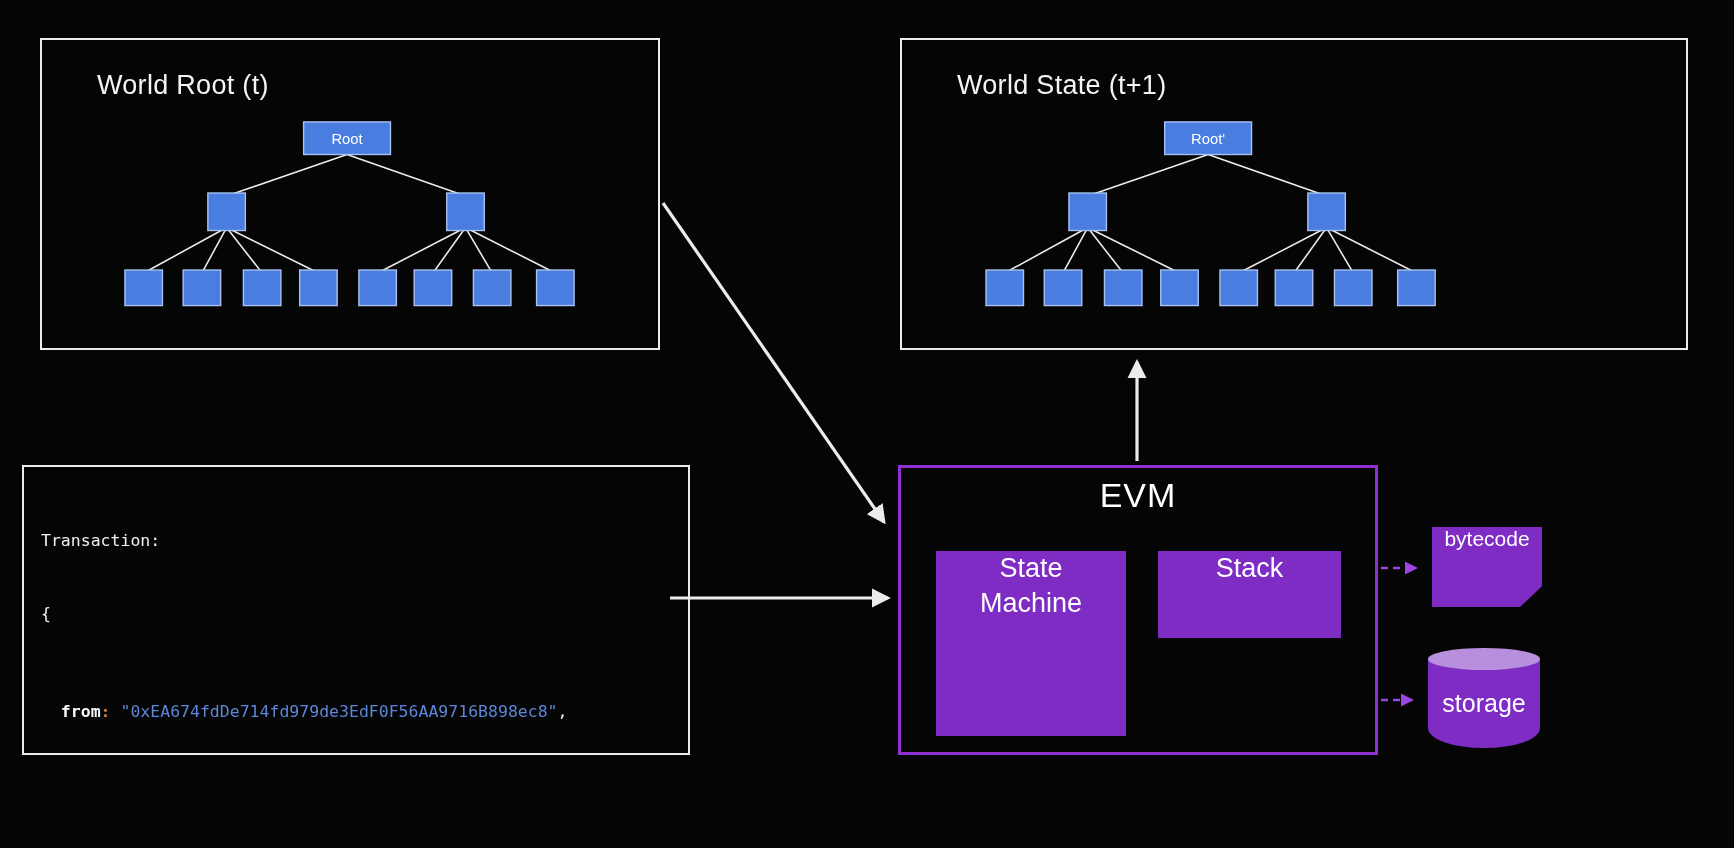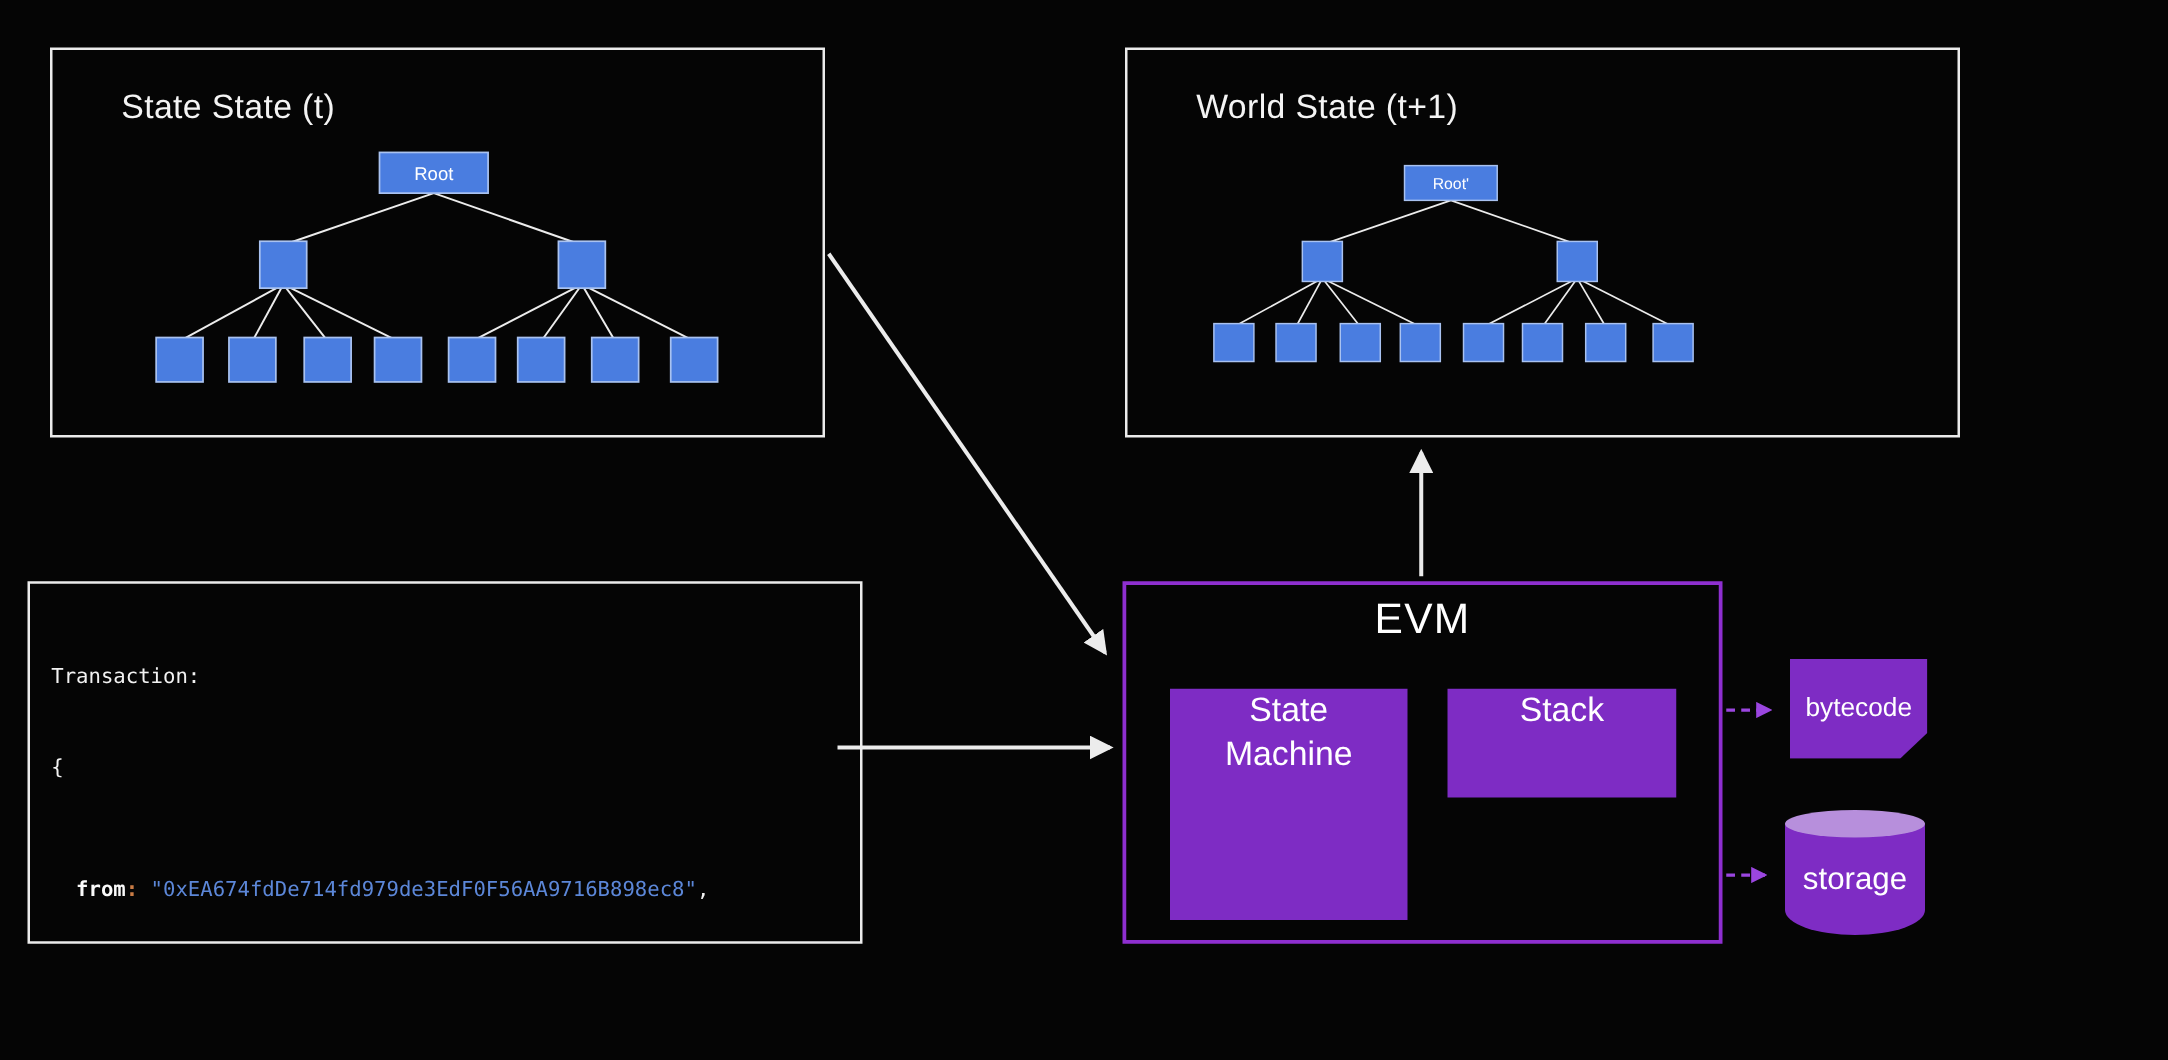--- a/index.html
+++ b/index.html
@@ -40,21 +40,21 @@
     color:#ffffff; font-size:27px; line-height:1.3;
   }
   .blk-state-machine { left:35px;  top:83px;  width:190px; height:185px; padding:0 44px; }
   .blk-stack         { left:257px; top:83px;  width:183px; height:87px; }
   .blk-memory        { left:257px; top:185px; width:183px; height:83px; }
 
   .bytecode {
     position:absolute; left:1432px; top:527px; width:110px; height:80px;
     background:var(--purple,#7e2cc4);
     clip-path:polygon(0 0,100% 0,100% 74%,80% 100%,0 100%);
-    display:flex; align-items:center; justify-content:center;
+    display:flex; justify-content:center;
     font-size:21px; color:#fff;
   }
   .cylinder { position:absolute; left:1428px; top:648px; width:112px; height:100px; }
   .cyl-top  { position:absolute; left:0; right:0; top:0; height:22px; background:var(--cyl-top,#b78fdc); border-radius:50%; }
   .cyl-body {
     position:absolute; left:0; right:0; top:11px; bottom:0;
     background:var(--purple,#7e2cc4);
     border-radius:0 0 56px 56px / 0 0 20px 20px;
     display:flex; align-items:center; justify-content:center;
     font-size:25px; color:#fff;
@@ -80,21 +80,21 @@
       </marker>
     </defs>
     <line class="warrow" x1="663" y1="203" x2="884" y2="522" marker-end="url(#ah-w)"></line>
     <line class="warrow" x1="670" y1="598" x2="888" y2="598" marker-end="url(#ah-w)"></line>
     <line class="warrow" x1="1137" y1="461" x2="1137" y2="362" marker-end="url(#ah-w)"></line>
     <line class="parrow" x1="1381" y1="568" x2="1416" y2="568" marker-end="url(#ah-p)"></line>
     <line class="parrow" x1="1381" y1="700" x2="1412" y2="700" marker-end="url(#ah-p)"></line>
   </svg>
 
   <div class="panel" style="left:40px; top:38px; width:620px; height:312px;">
-    <div class="ws-title">State State (t)</div>
+    <div class="ws-title">World Root (t)</div>
     <svg class="tree" viewBox="0 0 620 312">
         <line x1="307" y1="116" x2="185" y2="158" class="tree-edge"></line>
         <line x1="307" y1="116" x2="427" y2="158" class="tree-edge"></line>
         <line x1="185" y1="190" x2="101" y2="236" class="tree-edge"></line>
         <line x1="185" y1="190" x2="160" y2="236" class="tree-edge"></line>
         <line x1="185" y1="190" x2="221" y2="236" class="tree-edge"></line>
         <line x1="185" y1="190" x2="278" y2="236" class="tree-edge"></line>
         <line x1="427" y1="190" x2="338" y2="236" class="tree-edge"></line>
         <line x1="427" y1="190" x2="394" y2="236" class="tree-edge"></line>
         <line x1="427" y1="190" x2="454" y2="236" class="tree-edge"></line>
@@ -107,21 +107,21 @@
         <rect x="202" y="233" width="38" height="36" class="tree-node"></rect>
         <rect x="259" y="233" width="38" height="36" class="tree-node"></rect>
         <rect x="319" y="233" width="38" height="36" class="tree-node"></rect>
         <rect x="375" y="233" width="38" height="36" class="tree-node"></rect>
         <rect x="435" y="233" width="38" height="36" class="tree-node"></rect>
         <rect x="499" y="233" width="38" height="36" class="tree-node"></rect>
       <text class="root-label" x="307" y="105">Root</text>
     </svg>
   </div>
 
-  <div class="panel" style="left:900px; top:38px; width:668px; height:312px;">
+  <div class="panel" style="left:900px; top:38px; width:788px; height:312px;">
     <div class="ws-title">World State (t+1)</div>
     <svg class="tree" viewBox="0 0 788 312">
         <line x1="307" y1="116" x2="185" y2="158" class="tree-edge"></line>
         <line x1="307" y1="116" x2="427" y2="158" class="tree-edge"></line>
         <line x1="185" y1="190" x2="101" y2="236" class="tree-edge"></line>
         <line x1="185" y1="190" x2="160" y2="236" class="tree-edge"></line>
         <line x1="185" y1="190" x2="221" y2="236" class="tree-edge"></line>
         <line x1="185" y1="190" x2="278" y2="236" class="tree-edge"></line>
         <line x1="427" y1="190" x2="338" y2="236" class="tree-edge"></line>
         <line x1="427" y1="190" x2="394" y2="236" class="tree-edge"></line>

